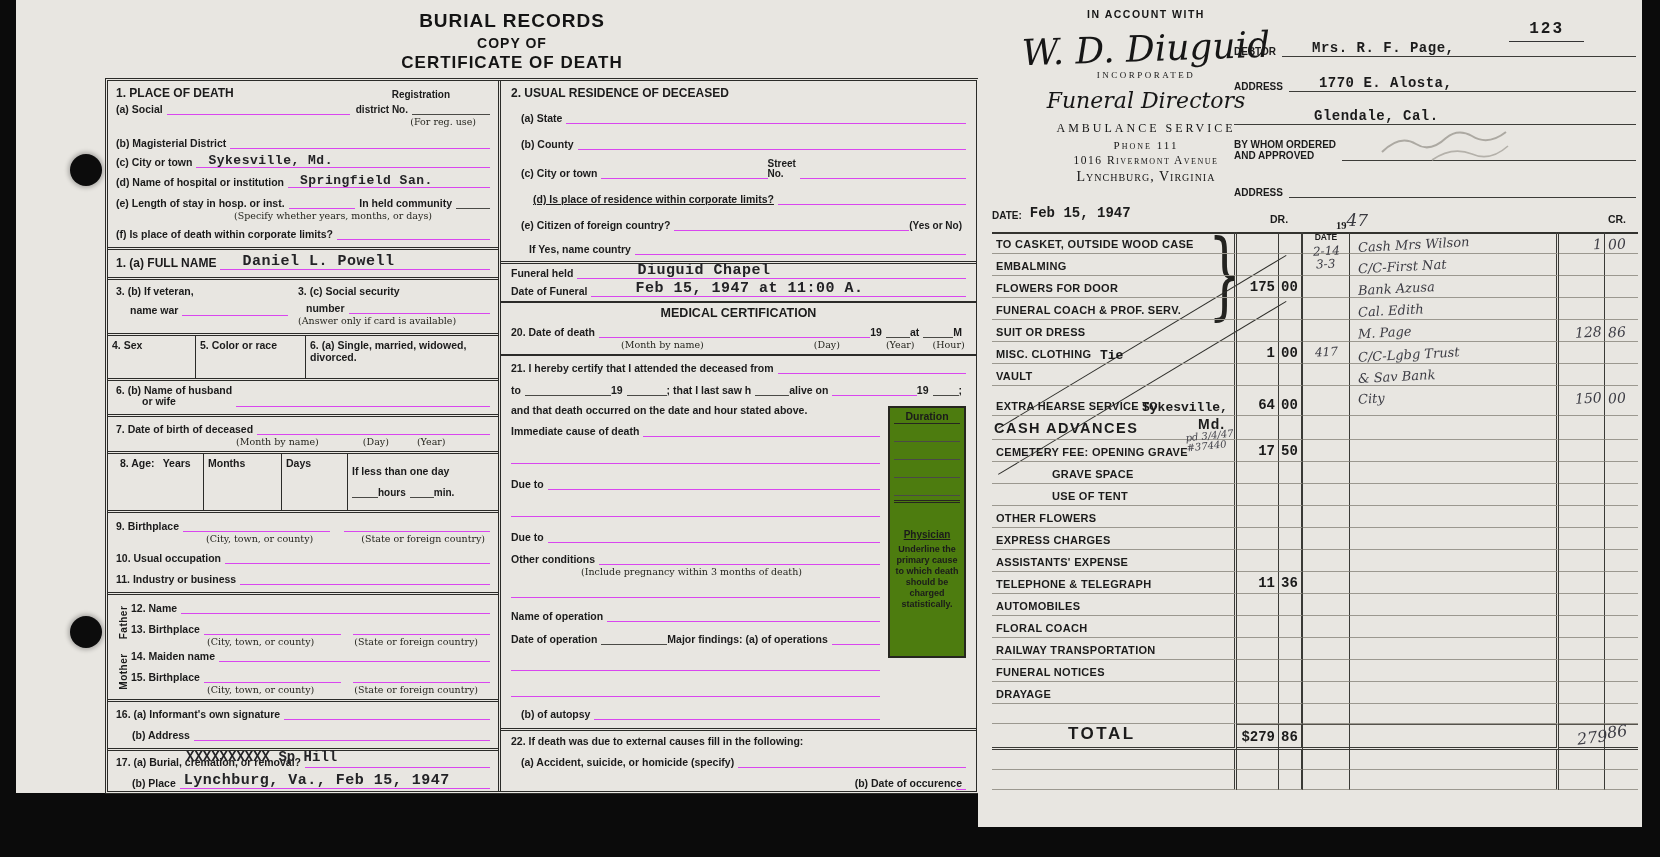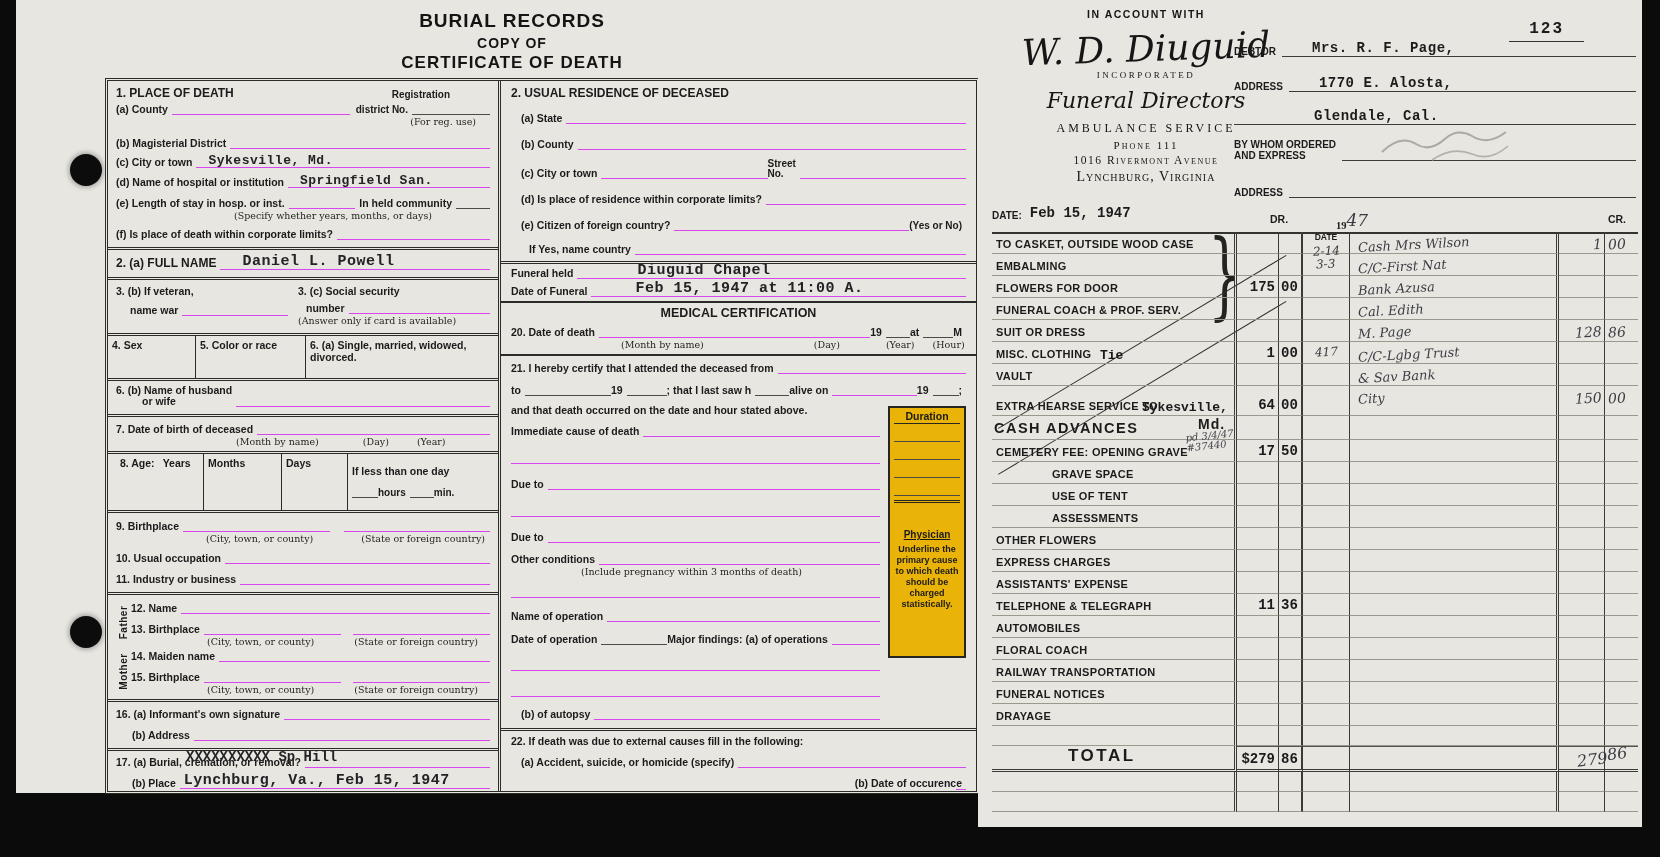--- a/index.html
+++ b/index.html
@@ -27,21 +27,21 @@
   .h1x{border-top:2px solid #2b2b28;margin:6px -10px 0 -10px;}
   .bighead{font:bold 12px "Liberation Sans",sans-serif;}
   .tbl{display:flex;margin:0 -8px;border-bottom:0;}
   .cell{border-right:1px solid #2b2b28;box-sizing:border-box;padding:3px 4px;font:bold 10.5px "Liberation Sans",sans-serif;}
   .cell:last-child{border-right:0;}
   .pgroup{display:flex;}
   .rotlab{width:15px;display:flex;align-items:center;justify-content:center;}
   .rotlab span{transform:rotate(-90deg);font:bold 10px "Liberation Sans",sans-serif;letter-spacing:.5px;}
   .pbody{flex:1;min-width:0;}
   .medwrap{position:relative;padding-right:86px;}
-  .durbox{position:absolute;right:0;top:2px;width:78px;height:252px;border:2px solid #26261f;box-sizing:border-box;padding:2px 4px;background:#eab308;}
+  .durbox{position:absolute;right:0;top:2px;width:78px;height:252px;border:2px solid #26261f;box-sizing:border-box;padding:2px 4px;background:#4d7c0f;}
   .durbox .dt{text-align:center;font:bold 10.5px "Liberation Sans",sans-serif;border-bottom:1px solid #26261f;padding-bottom:1px;}
   .durbox .dl{border-bottom:1px solid #4a4a46;height:17px;}
   .durbox .ddbl{border-top:3px double #26261f;margin-top:4px;}
   .durbox .phy{text-align:center;font:bold 10px "Liberation Sans",sans-serif;margin-top:26px;text-decoration:underline;}
   .durbox .note{text-align:center;font:bold 9px "Liberation Sans",sans-serif;margin-top:4px;line-height:11px;}
   .ov{position:absolute;font:bold 13px "Liberation Mono",monospace;color:#232326;white-space:nowrap;}
   
   .firmhead{position:absolute;left:18px;top:8px;width:300px;text-align:center;color:#161616;}
   .ia{font:bold 10.5px "Liberation Sans",sans-serif;letter-spacing:1.5px;}
   .firm{font:italic 36px "DejaVu Serif",serif;margin-top:8px;transform:rotate(-2deg);}
@@ -116,21 +116,21 @@
 
   <div class="form">
 
     <div class="colL">
       <div class="ln" style="margin-top:2px;">
         <span class="bighead">1. PLACE OF DEATH</span>
         <span style="flex:1"></span>
         <span style="font-size:10px;margin-right:40px;">Registration</span>
       </div>
       <div class="ln" style="margin-top:2px;">
-        <span class="lab">(a) County</span>
+        <span class="lab">(a) Social</span>
           <span class="fl"></span>
         <span class="lab" style="padding-left:6px;font-size:10px;">district No.</span>
           <span class="flw" style="width:78px"></span>
       </div>
       <div class="hintrow" style="justify-content:flex-end;margin-right:14px;">
           <span>(For reg. use)</span>
         </div>
       <div class="ln" style="margin-top:9px;">
         <span class="lab">(b) Magisterial District</span>
           <span class="fl"></span>
@@ -155,21 +155,21 @@
       </div>
       <div class="hintrow" style="justify-content:center;margin-left:60px;">
           <span>(Specify whether years, months, or days)</span>
         </div>
       <div class="ln" style="margin-top:6px;">
         <span class="lab">(f) Is place of death within corporate limits?</span>
           <span class="fl"></span>
       </div>
       <div class="h2x"></div>
       <div class="ln" style="margin-top:6px;">
-        <span class="lab bighead">2. (a) FULL NAME</span>
+        <span class="lab bighead">1. (a) FULL NAME</span>
         <span class="fl">
             <span class="tp tplg" style="left:22px">Daniel L. Powell</span>
           </span>
       </div>
       <div class="h2x"></div>
       <div style="display:flex;margin-top:5px;">
         <div style="width:46%;">
           <div class="ln" style="margin-top:0;">
               <span class="lab">3. (b) If veteran,</span>
             </div>
@@ -331,21 +331,21 @@
           <span class="lab" style="margin-left:10px;">(b) County</span>
           <span class="fl"></span>
         </div>
       <div class="ln" style="margin-top:9px;">
         <span class="lab" style="margin-left:10px;">(c) City or town</span>
           <span class="fl"></span>
         <span class="lab" style="line-height:10px;font-size:10px;"><span>Street</span><br><span>No.</span></span>
         <span class="fl"></span>
       </div>
       <div class="ln" style="margin-top:13px;">
-          <span class="lab" style="margin-left:10px;">(d) Is place of residence within corporate limits?</span>
+          <span class="lab" style="margin-left:22px;text-decoration:underline;">(d) Is place of residence within corporate limits?</span>
           <span class="fl"></span>
         </div>
       <div class="ln" style="margin-top:13px;">
         <span class="lab" style="margin-left:10px;">(e) Citizen of foreign country?</span>
           <span class="fl"></span>
         <span class="lab" style="font-size:10px;">(Yes or No)</span>
       </div>
       <div class="ln" style="margin-top:11px;">
           <span class="lab" style="margin-left:18px;">If Yes, name country</span>
           <span class="fl"></span>
@@ -508,21 +508,21 @@
       <span class="dfl">
           <span class="dtp">1770 E. Alosta,</span>
         </span>
     </div>
     <div class="dln" style="margin-top:18px;">
       <span class="dfl">
           <span class="dtp" style="left:80px;">Glendale, Cal.</span>
         </span>
     </div>
     <div class="dln" style="margin-top:14px;">
-      <span class="lab" style="line-height:11px;"><span>BY WHOM ORDERED</span><br><span>AND EXPRESS</span></span>
+      <span class="lab" style="line-height:11px;"><span>BY WHOM ORDERED</span><br><span>AND APPROVED</span></span>
       <span class="dfl">
         <svg class="scrib" width="220" height="46" viewBox="0 0 220 46" style="left:30px;top:-30px;">
           <path d="M10 36 q18 -18 34 -8 q14 9 30 -6 q12 -10 26 -2 q16 10 34 -4" fill="none" stroke="#aca9a2" stroke-width="2"></path>
           <path d="M60 44 q20 -14 40 -6 q18 8 36 -8" fill="none" stroke="#b4b1aa" stroke-width="1.6"></path>
         </svg>
       </span>
     </div>
     <div class="dln" style="margin-top:22px;">
       <span class="lab">ADDRESS</span>
       <span class="dfl"></span>
@@ -686,31 +686,20 @@
           </div>
           <div class="c dr1"></div>
           <div class="c dr2"></div>
           <div class="c dtc"></div>
           <div class="c ntc"></div>
           <div class="c cr1"></div>
           <div class="c cr2"></div>
         </div>
         <div class="irow ">
           <div class="c lc">
-            <span class="ilab ind">ASSESSMENTS</span>
-          </div>
-          <div class="c dr1"></div>
-          <div class="c dr2"></div>
-          <div class="c dtc"></div>
-          <div class="c ntc"></div>
-          <div class="c cr1"></div>
-          <div class="c cr2"></div>
-        </div>
-        <div class="irow ">
-          <div class="c lc">
             <span class="ilab">OTHER FLOWERS</span>
           </div>
           <div class="c dr1"></div>
           <div class="c dr2"></div>
           <div class="c dtc"></div>
           <div class="c ntc"></div>
           <div class="c cr1"></div>
           <div class="c cr2"></div>
         </div>
         <div class="irow ">

